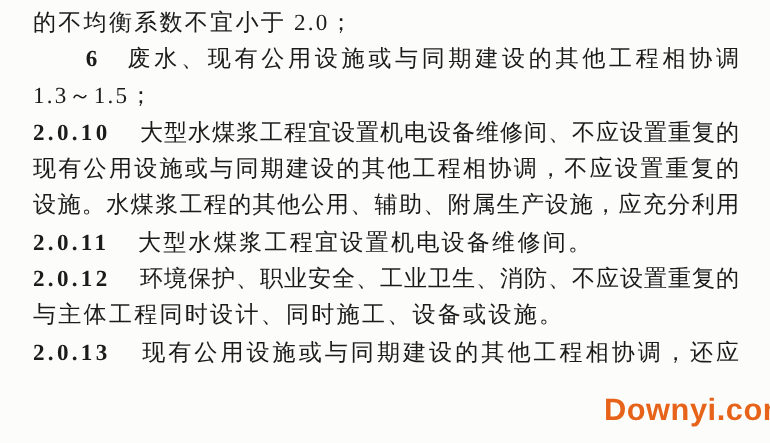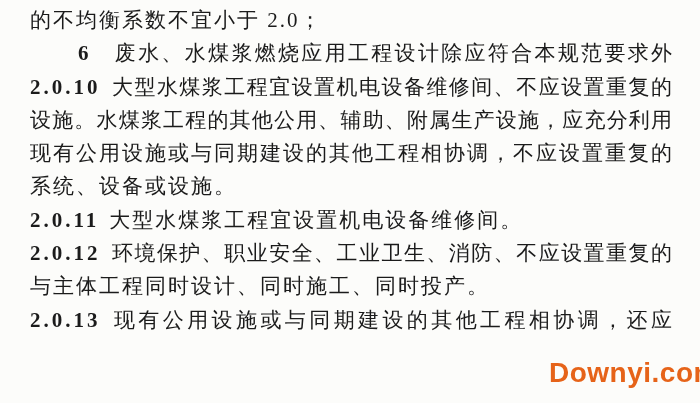--- a/index.html
+++ b/index.html
@@ -39,21 +39,21 @@
     letter-spacing: 0;
     white-space: normal;
     text-align: justify;
     text-align-last: justify;
   }
   
   .line.sub { padding-left: 48px; }
   .num {
     font-weight: bold;
     letter-spacing: 3px;
-    margin-right: 10px;
+    margin-right: 26px;
   }
   .sub .num { margin-right: 24px; letter-spacing: 0; }
   .num:empty { display: none; margin: 0; }
   .body-text { }
   .watermark {
     position: absolute;
     left: 549px;
     top: 358px;
     font-family: "Liberation Sans", "DejaVu Sans", sans-serif;
     font-weight: bold;
@@ -67,36 +67,36 @@
   }
 </style>
 </head>
 <body>
 
 <div class="page">
   <div class="doc">
 
     <div class="line"><span class="body-text">的不均衡系数不宜小于 2.0；</span></div>
 
-    <div class="line sub justify"><span class="num">6</span><span class="body-text">废水、水煤浆燃烧应用工程设计除应符合本规范要求外</span></div>
+    <div class="line sub justify"><span class="num">6</span><span class="body-text">废水、现有公用设施或与同期建设的其他工程相协调</span></div>
 
+    <div class="line"><span class="body-text">1.3～1.5；</span></div>
 
 
     <div class="line justify"><span class="num">2.0.10</span><span class="body-text">大型水煤浆工程宜设置机电设备维修间、不应设置重复的</span></div>
 
+    <div class="line justify"><span class="body-text">现有公用设施或与同期建设的其他工程相协调，不应设置重复的</span></div>
+
     <div class="line justify"><span class="body-text">设施。水煤浆工程的其他公用、辅助、附属生产设施，应充分利用</span></div>
 
-    <div class="line justify"><span class="body-text">现有公用设施或与同期建设的其他工程相协调，不应设置重复的</span></div>
-
-    <div class="line"><span class="body-text">系统、设备或设施。</span></div>
 
     <div class="line"><span class="num">2.0.11</span><span class="body-text">大型水煤浆工程宜设置机电设备维修间。</span></div>
 
     <div class="line justify"><span class="num">2.0.12</span><span class="body-text">环境保护、职业安全、工业卫生、消防、不应设置重复的</span></div>
 
-    <div class="line"><span class="body-text">与主体工程同时设计、同时施工、同时投产。</span></div>
+    <div class="line"><span class="body-text">与主体工程同时设计、同时施工、设备或设施。</span></div>
 
     <div class="line justify"><span class="num">2.0.13</span><span class="body-text">现有公用设施或与同期建设的其他工程相协调，还应</span></div>
 
   </div>
 
   <div class="watermark">Downyi.com</div>
 </div>
 
 </body></html>

